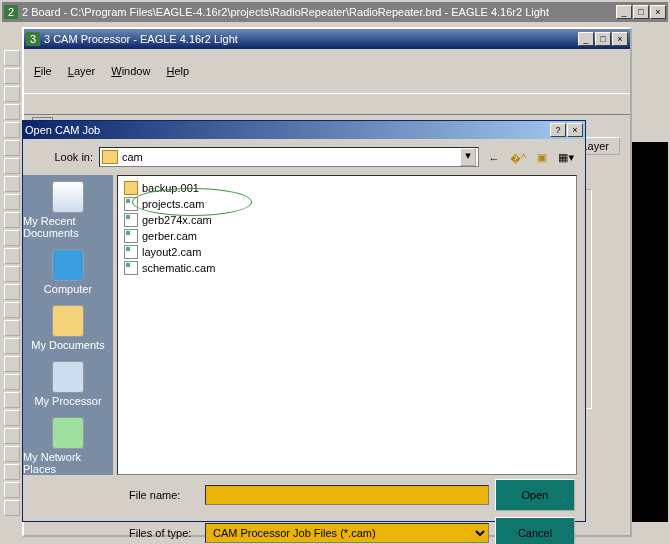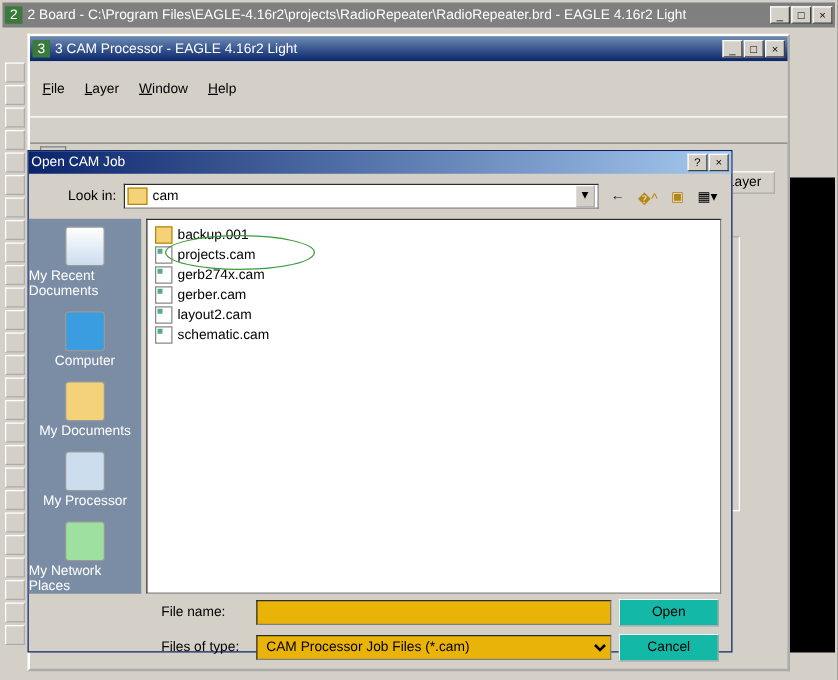--- a/index.html
+++ b/index.html
@@ -57,21 +57,21 @@
 .file-item { display: flex; align-items: center; padding: 1px 2px; cursor: pointer; gap: 4px; }
 .file-item .ficon { width: 14px; height: 14px; background: #f4d27a; border: 1px solid #b8860b; }
 .file-item .ficon.file { background: #fff; border: 1px solid #888; position: relative; }
 .file-item .ficon.file::before { content: ''; position: absolute; width: 4px; height: 4px; background: #5a8; left: 1px; top: 1px; }
 .highlight-ring { position: absolute; border: 1px solid #3a9a3a; border-radius: 50%; width: 120px; height: 28px; left: 132px; top: 188px; pointer-events: none; }
 
 .bottom-rows { padding: 4px 10px; display: grid; grid-template-columns: 90px 70px 1fr 80px; gap: 6px; align-items: center; row-gap: 6px; }
 .bottom-rows .spacer { }
 .bottom-rows label { text-align: left; }
 .bottom-rows input, .bottom-rows select { width: 100%; height: 20px; background: #eab308; border: 1px inset #808080; padding: 0 3px; }
-.bottom-rows button { height: 22px; background: #14b8a6; border: 1px outset #fff; cursor: pointer; }
+.bottom-rows button { height: 32px; background: #0f766e; border: 1px outset #fff; cursor: pointer; }
 
 .pcb-bg { position: absolute; right: 0; top: 140px; width: 50px; height: 380px; background: #000; }
 
 .scrollbar-v { position: absolute; right: 38px; top: 160px; width: 16px; height: 220px; background: #d4d0c8; border: 1px inset #fff; }
 </style>
 </head>
 <body>
 
 <div class="main-window">
   <div class="titlebar inactive">

